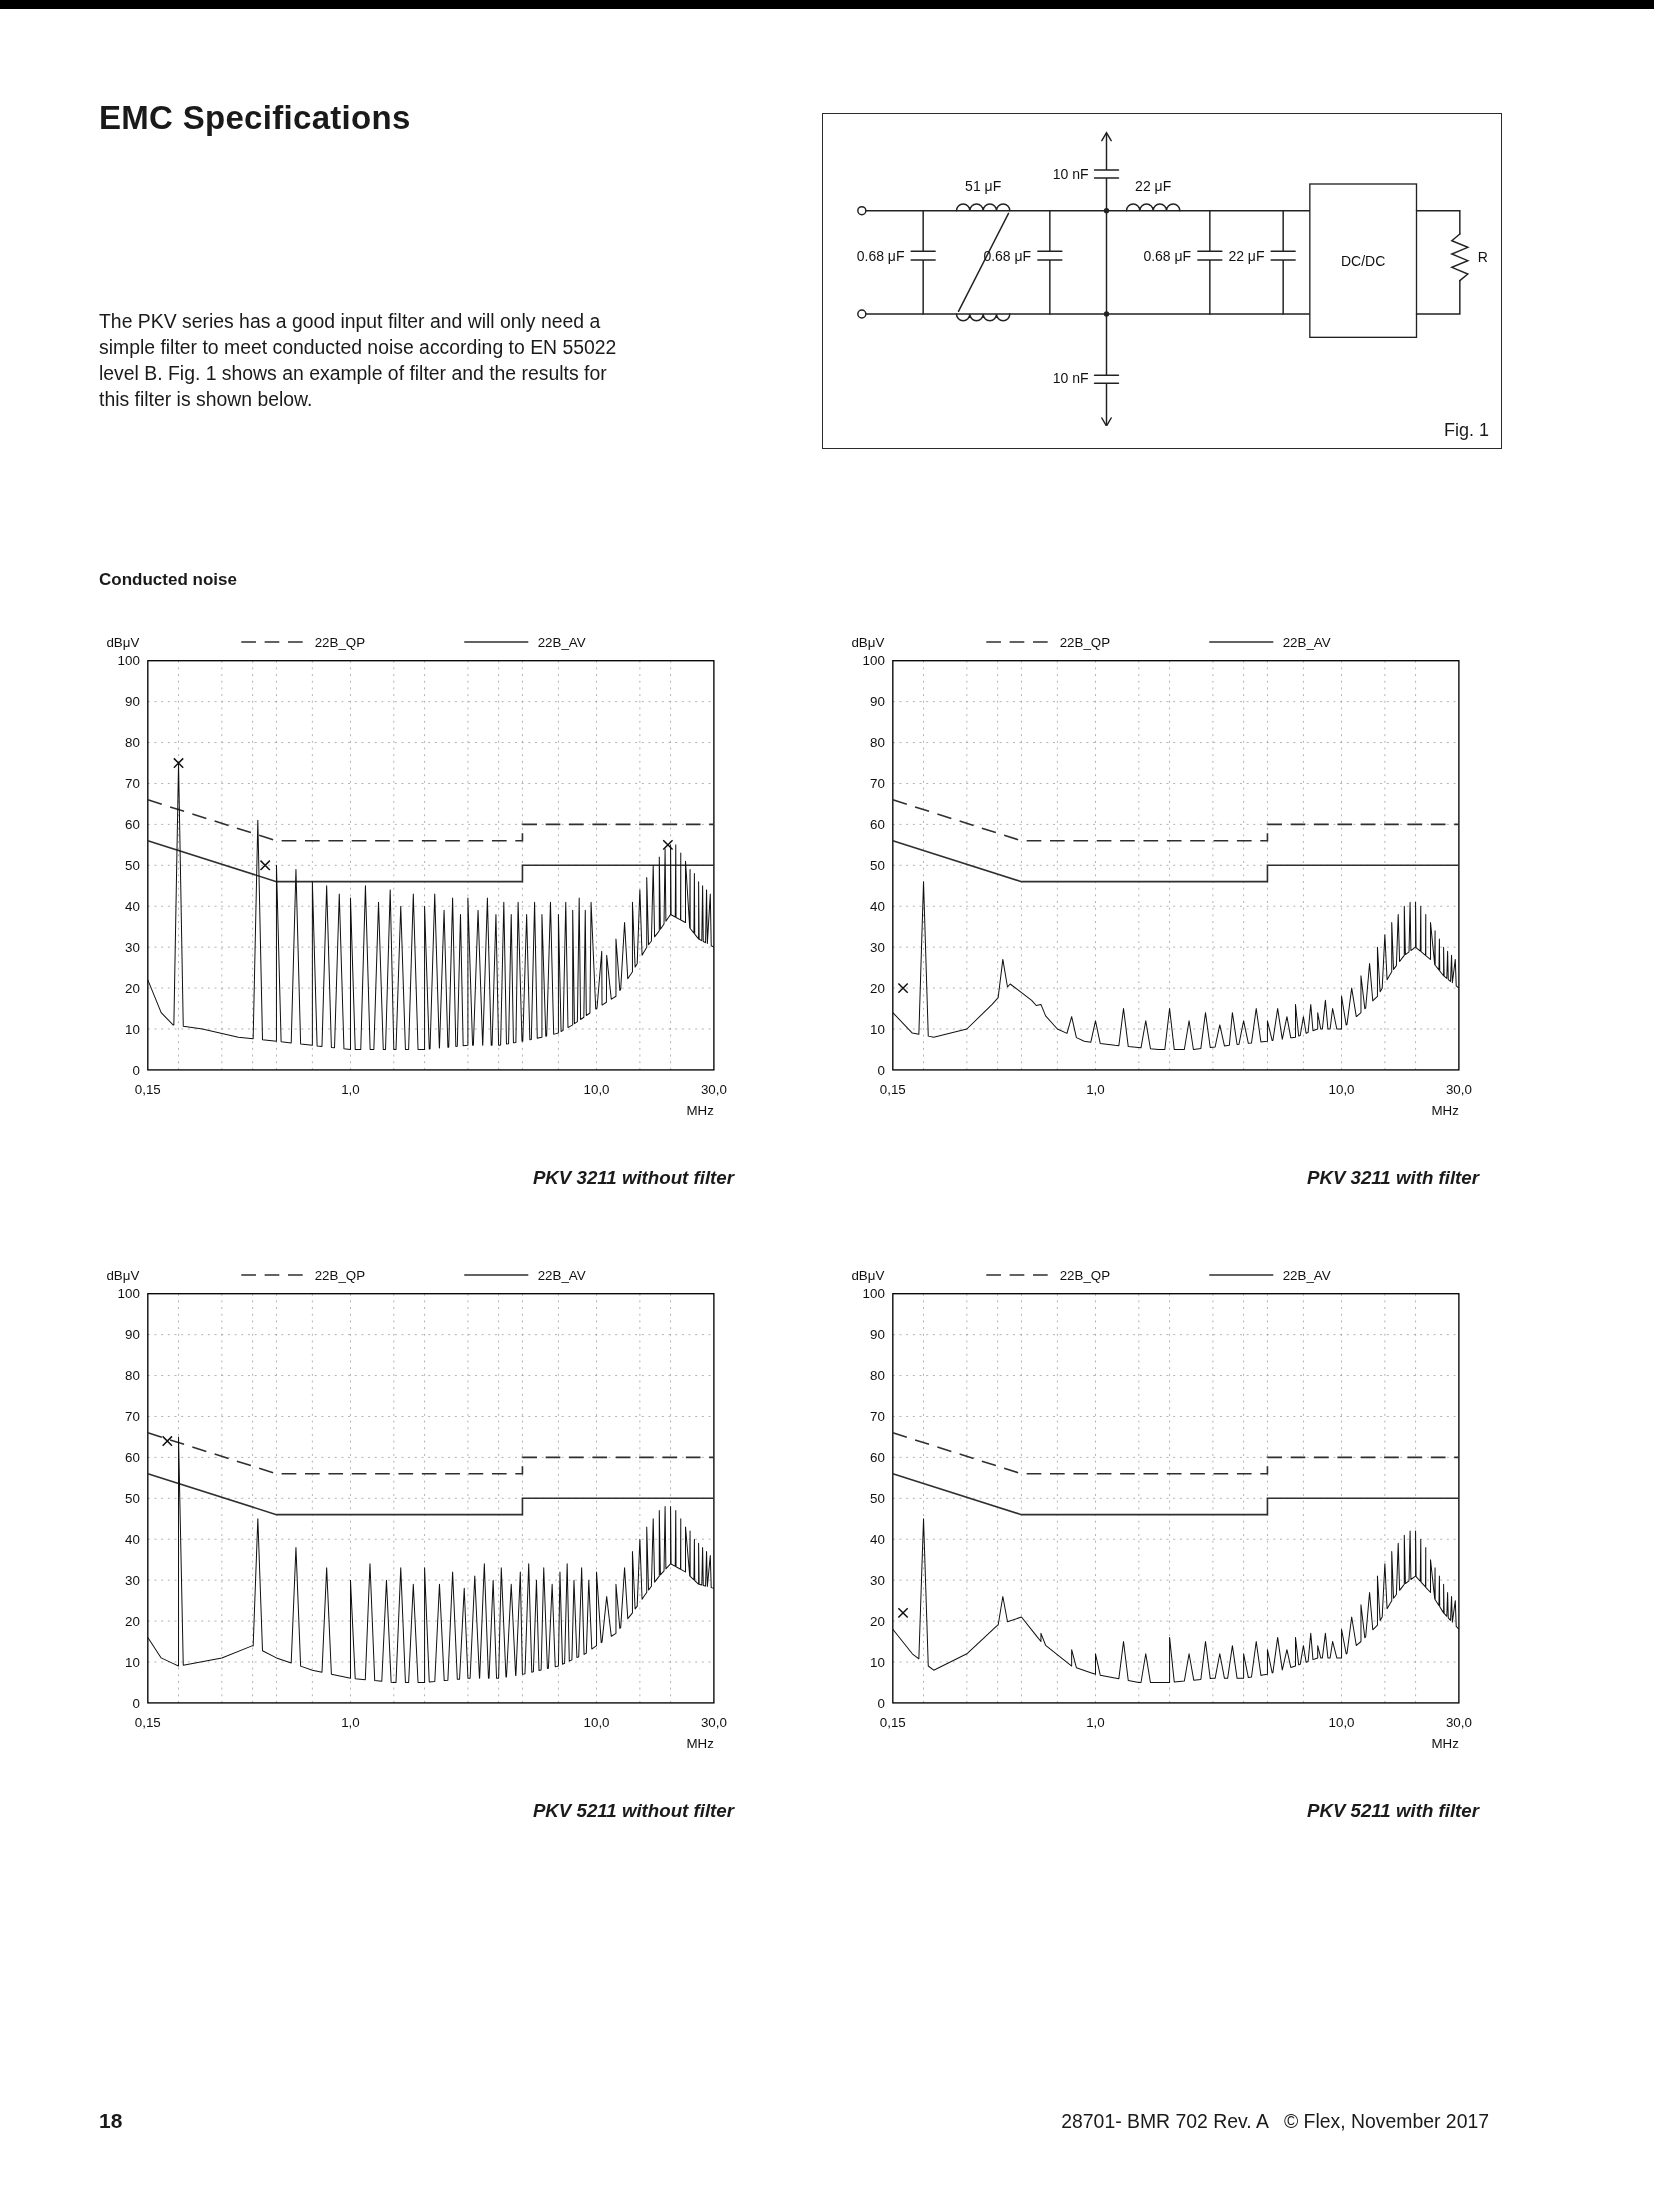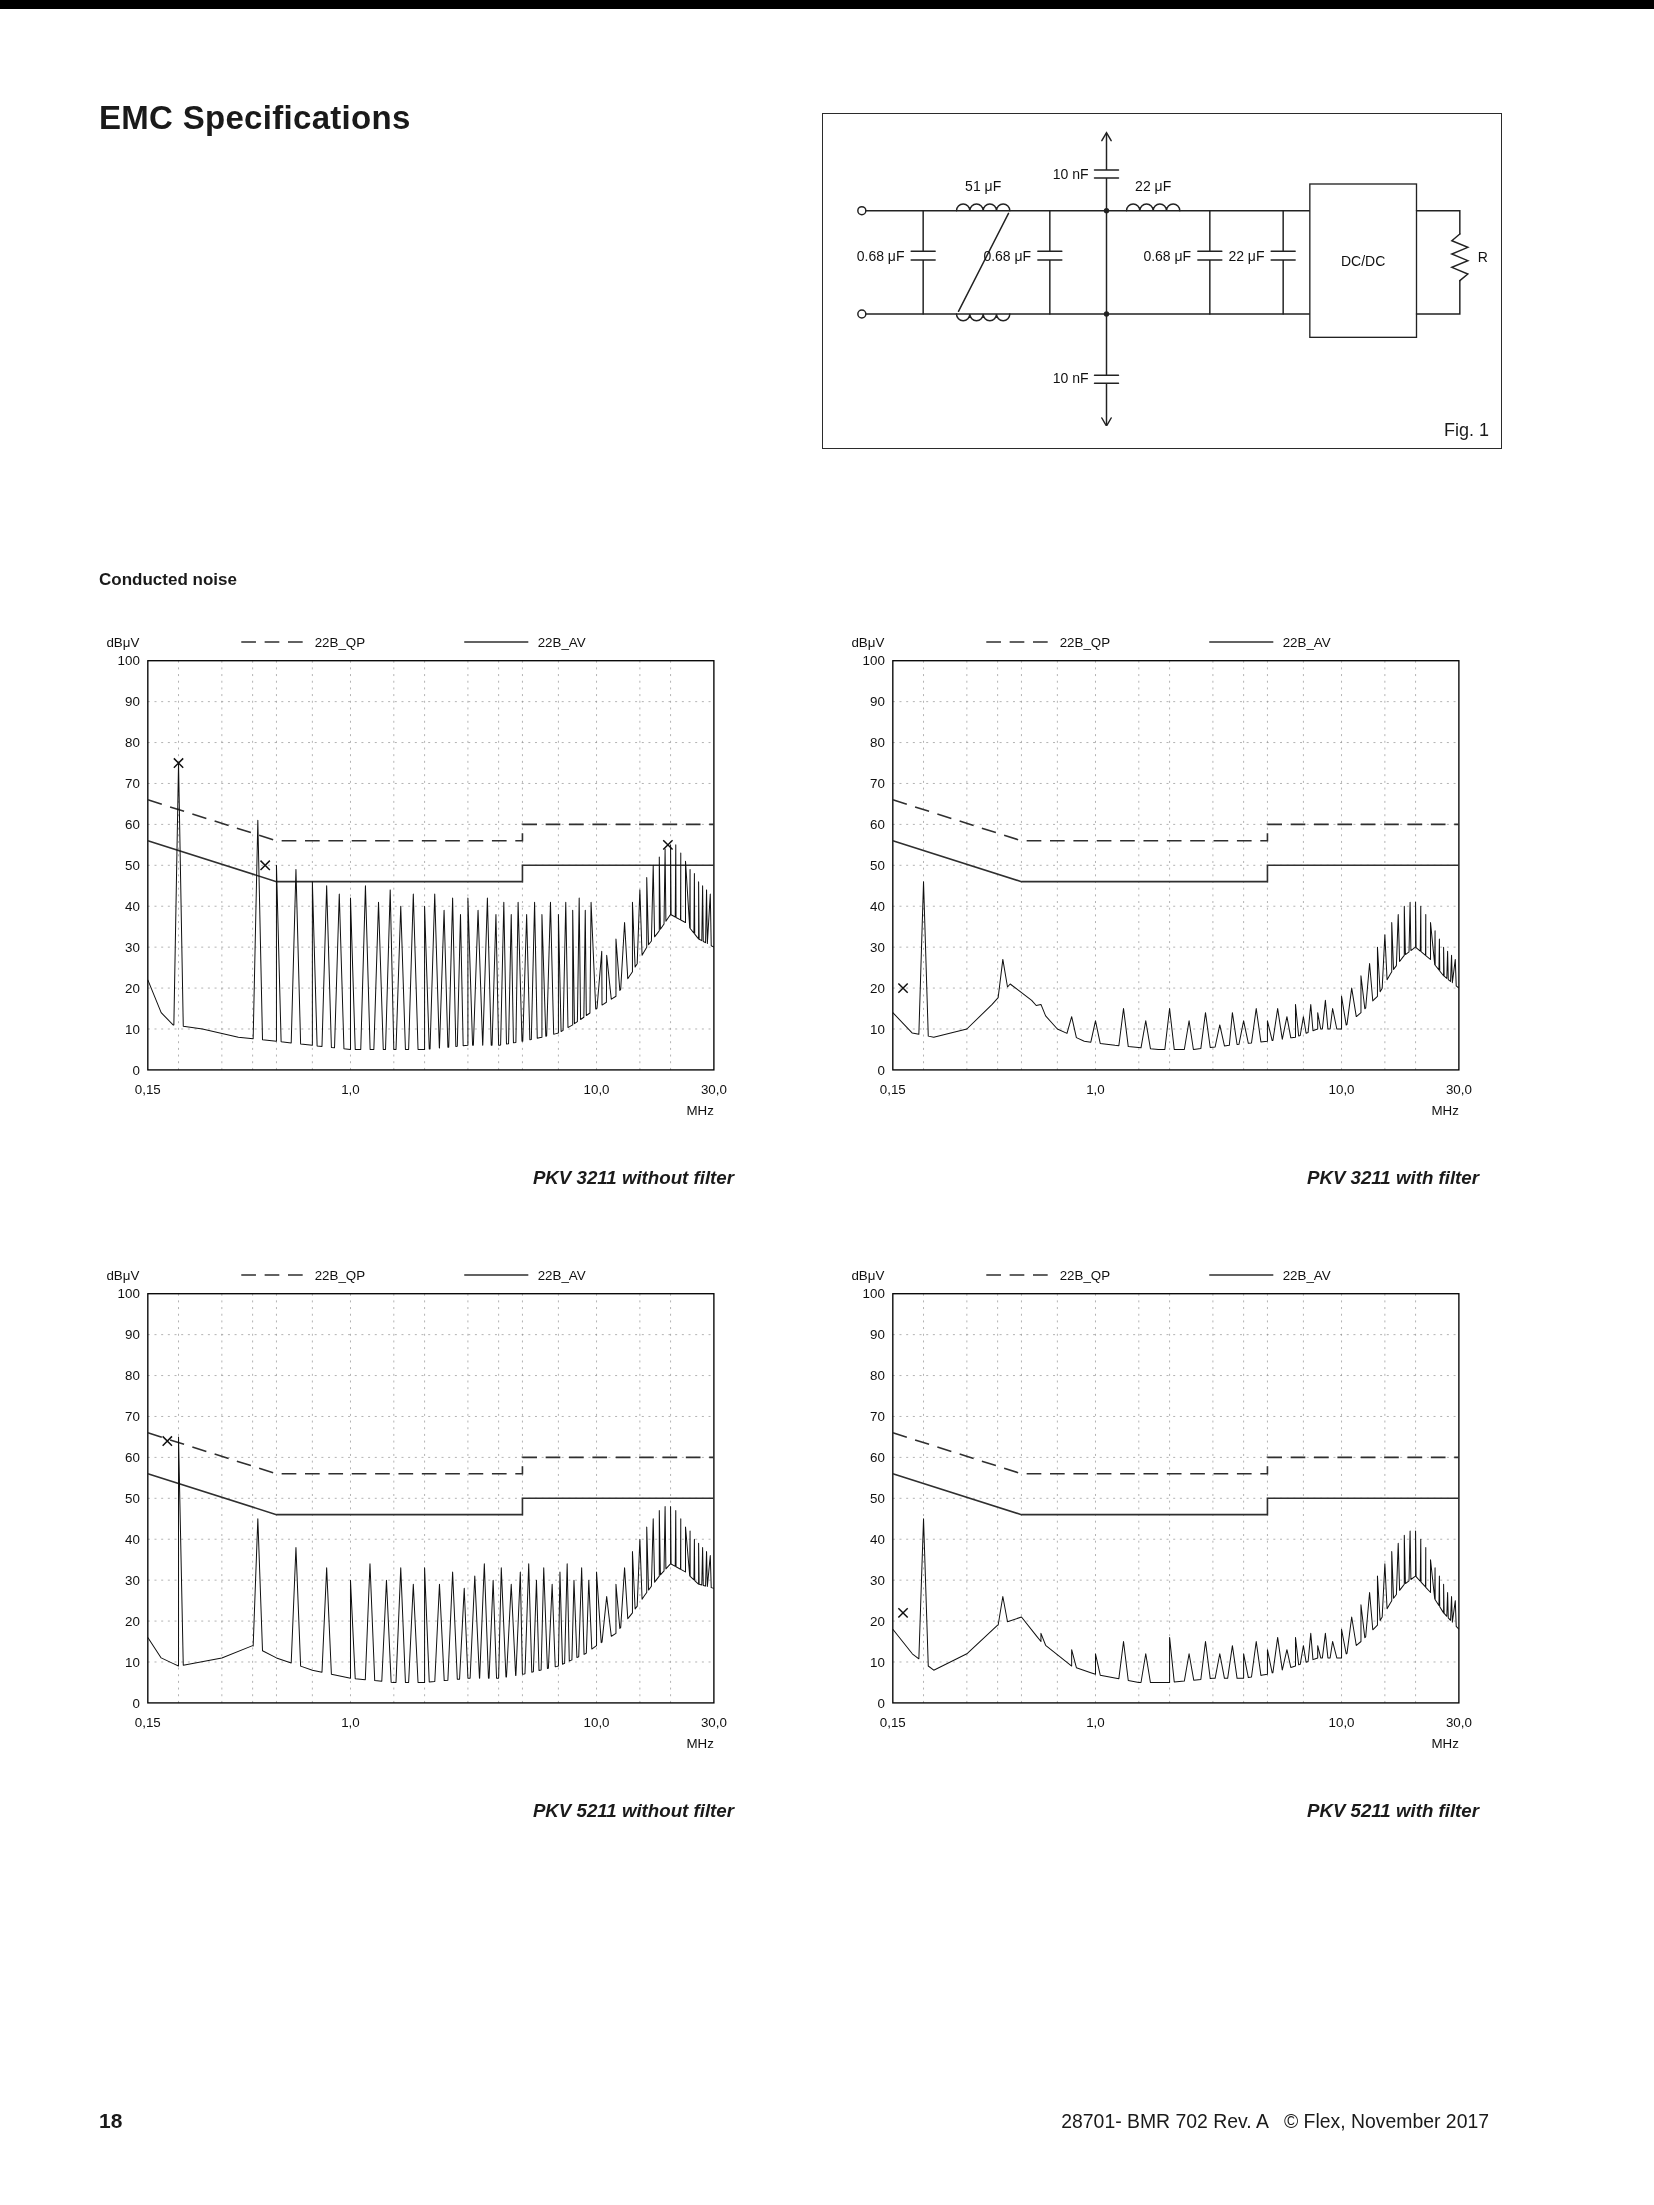--- a/index.html
+++ b/index.html
@@ -38,20 +38,24 @@
   .footer .right{display:flex;gap:15px;}
 </style>
 </head>
 <body>
 
 <div class="page">
   <div class="topbar"></div>
 
   <h1 class="title">EMC Specifications</h1>
 
+  <div class="para" id="para2">The PKV series has a good input filter and will only need a
+simple filter to meet conducted noise according to EN 55022
+level B. Fig. 1 shows an example of filter and the results for
+this filter is shown below.</div>
 
   <div class="figbox">
     <svg class="circuit" viewBox="0 0 1012 468" xmlns="http://www.w3.org/2000/svg">
 
       <circle cx="58" cy="145" r="6" class="cw"></circle>
       <circle cx="58" cy="300" r="6" class="cw"></circle>
 
       <path class="cw" d="M64 145 H730 M64 300 H730"></path>
 
       <path class="cw" d="M150 145 V206 M132 206 H168 M132 219 H168 M150 219 V300"></path>

